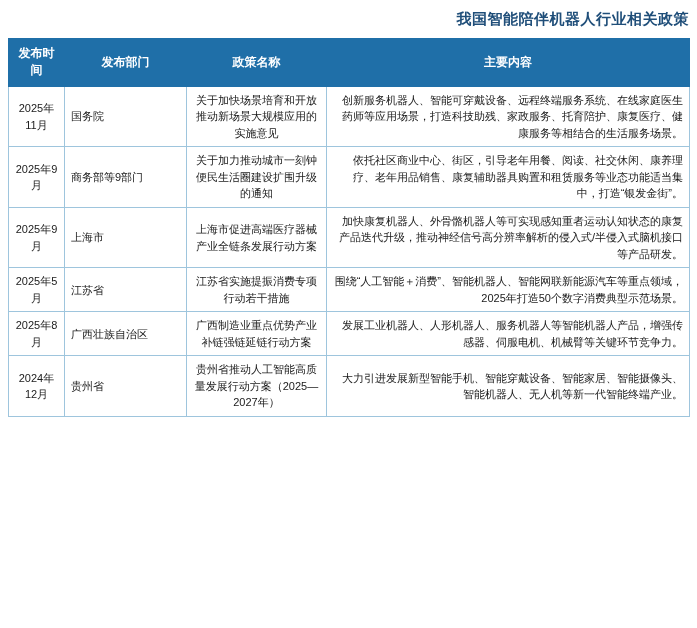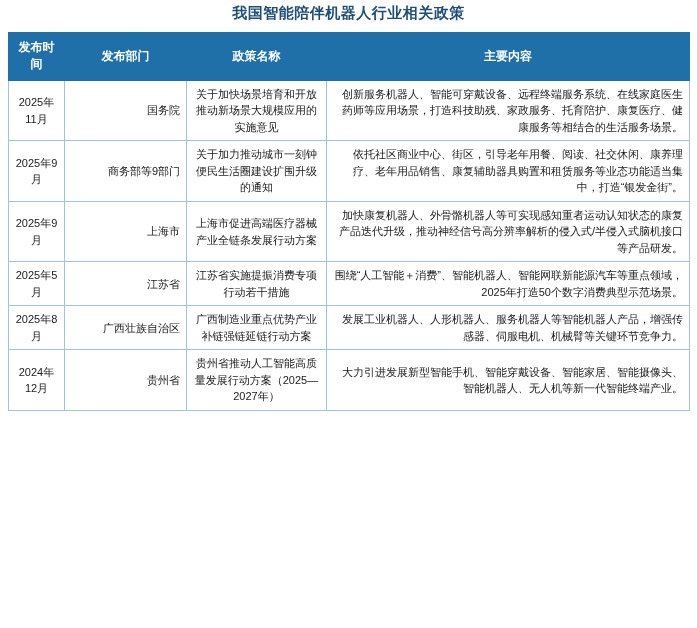--- a/index.html
+++ b/index.html
@@ -15,25 +15,25 @@
     overflow: hidden;
   }
   .page {
     width: 697px;
     height: 628px;
     position: relative;
     box-sizing: border-box;
     padding: 0 8px;
   }
   .title {
-    text-align: center;
+    text-align: right;
     font-size: 15px;
     font-weight: bold;
     color: #1F4E79;
-    padding: 4px 0 9px 0;
+    padding: 10px 0 9px 0;
     letter-spacing: 0.5px;
   }
   table.policy-table {
     width: 681px;
     border-collapse: collapse;
     table-layout: fixed;
     font-size: 11px;
   }
   table.policy-table col.c1 { width: 56px; }
   table.policy-table col.c2 { width: 122px; }
@@ -56,21 +56,21 @@
     padding: 5px 6px;
     line-height: 1.5;
     vertical-align: middle;
     color: #1a1a1a;
   }
   td.col-date {
     text-align: center;
     width: 56px;
   }
   td.col-dept {
-    text-align: right;
+    text-align: left;
   }
   td.col-name {
     text-align: center;
   }
   td.col-content {
     text-align: right;
   }
 </style>
 </head>
 <body>

